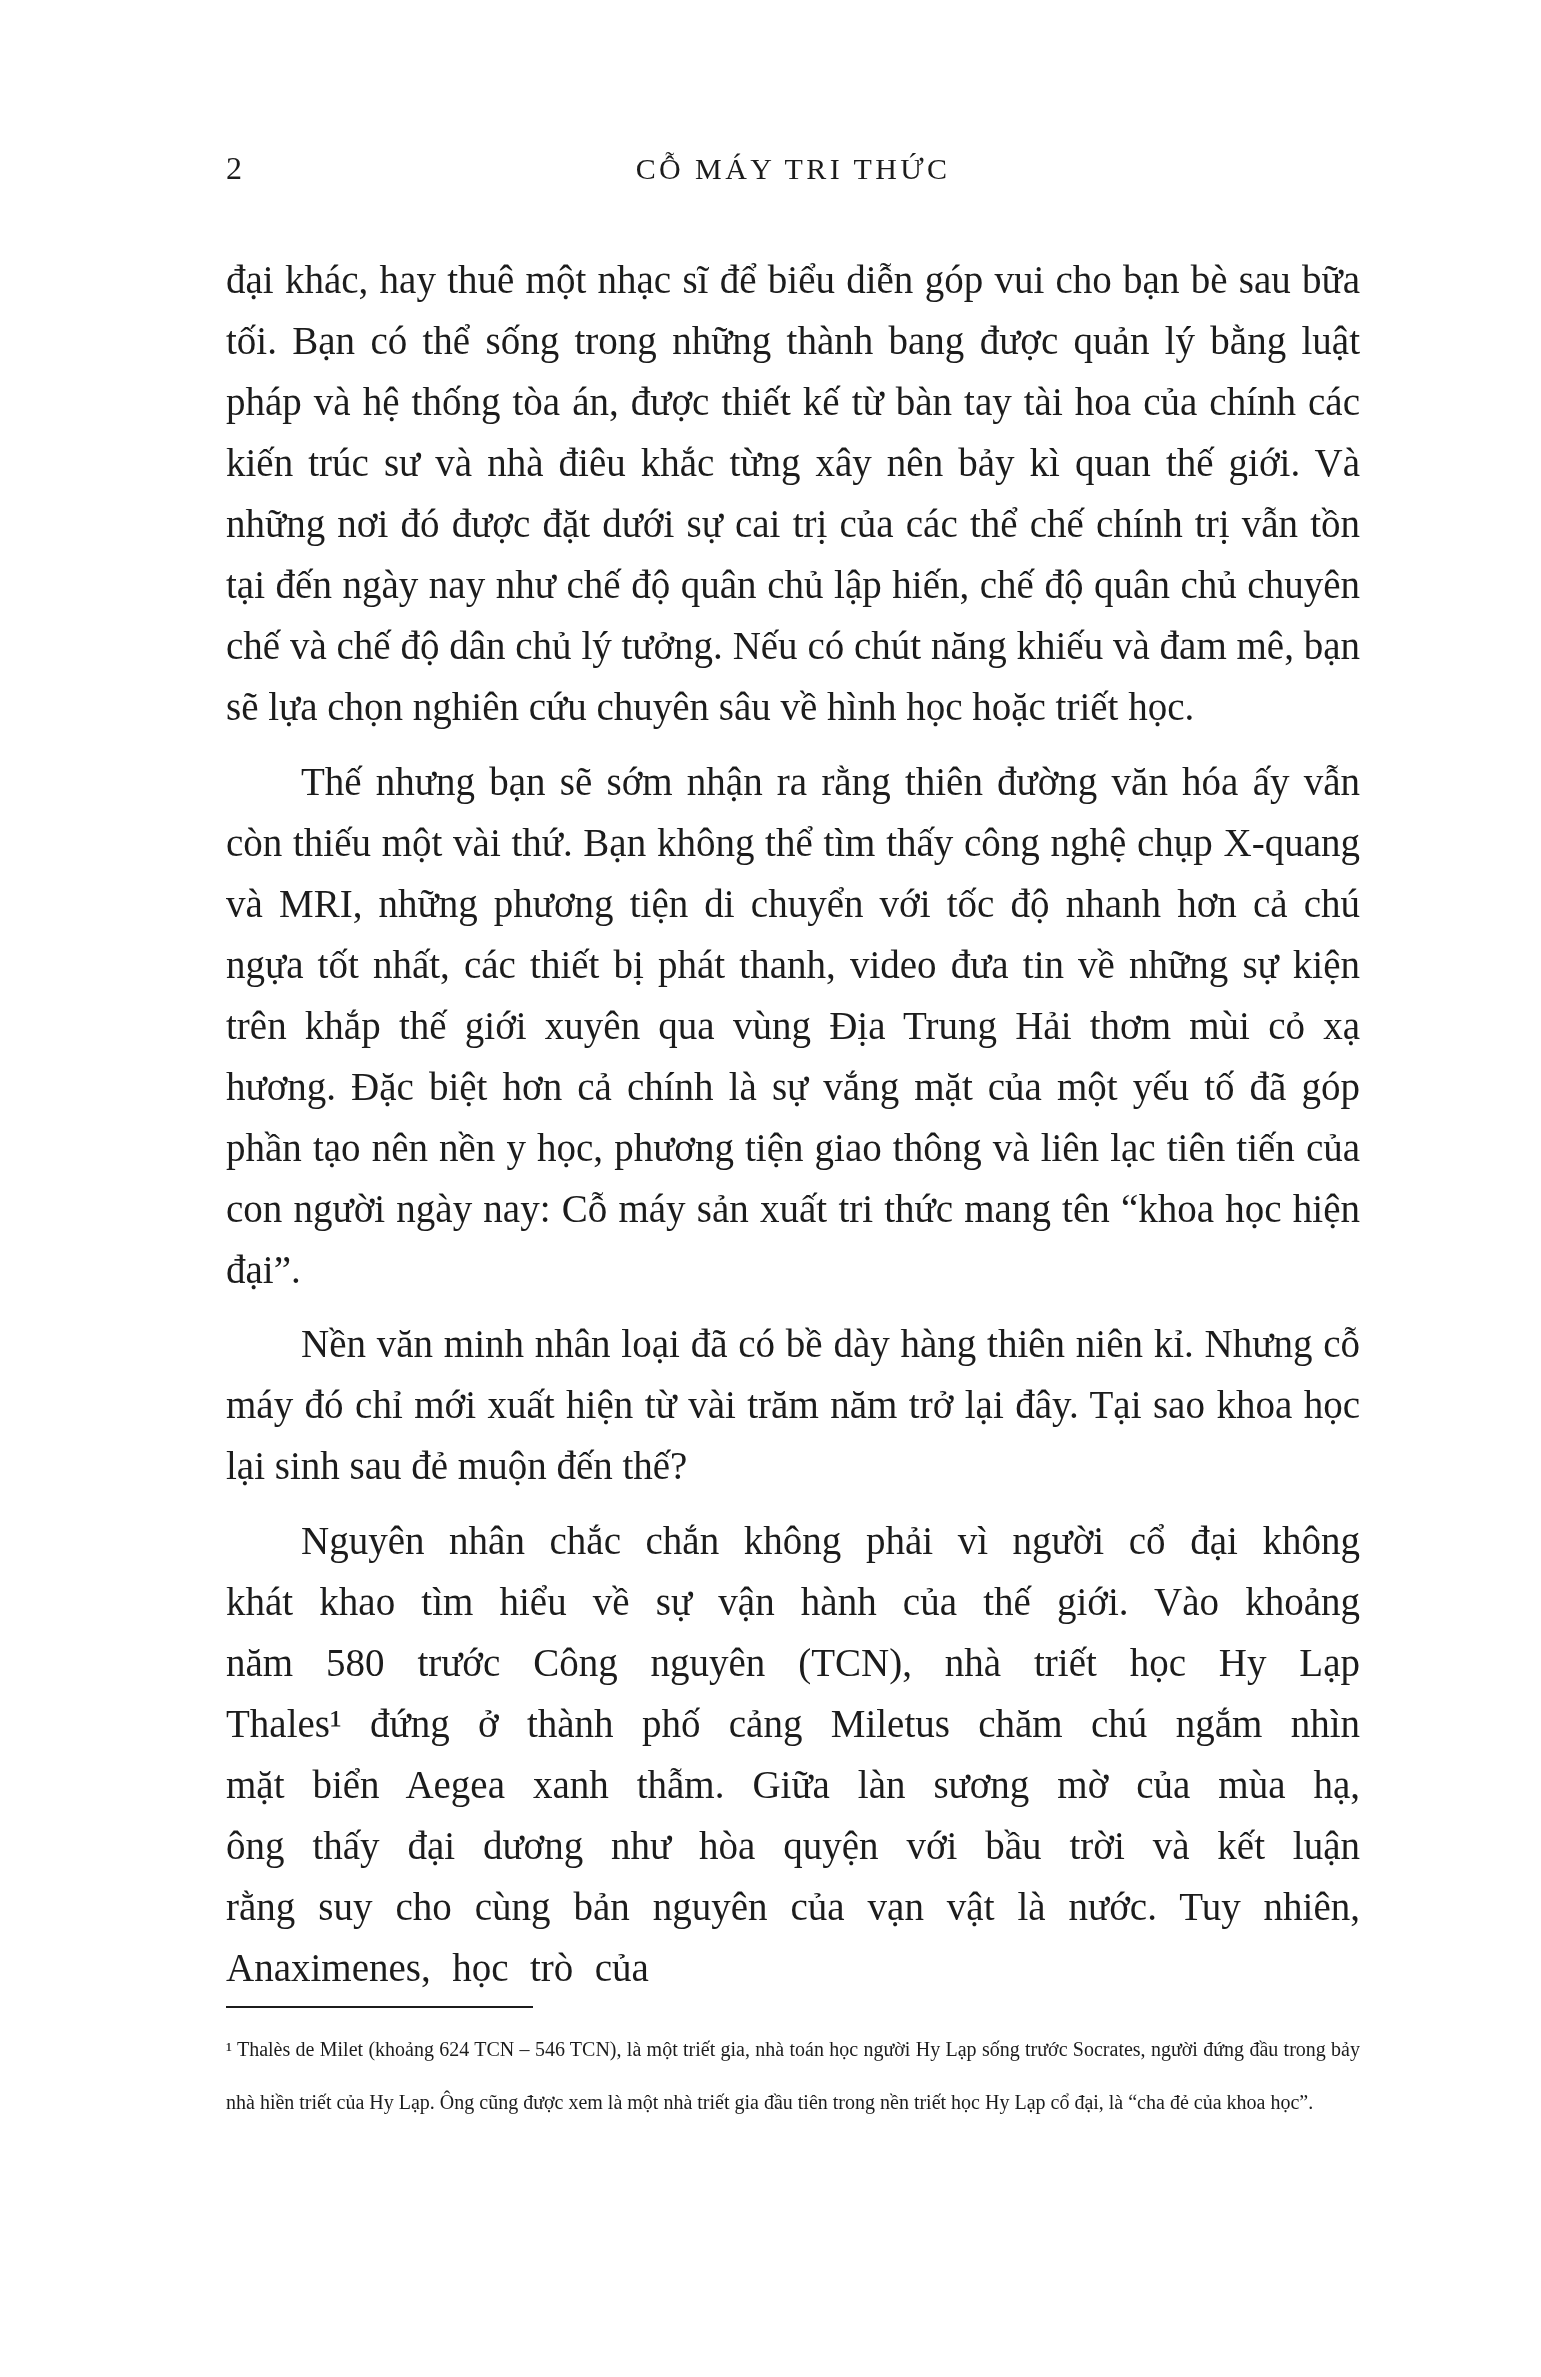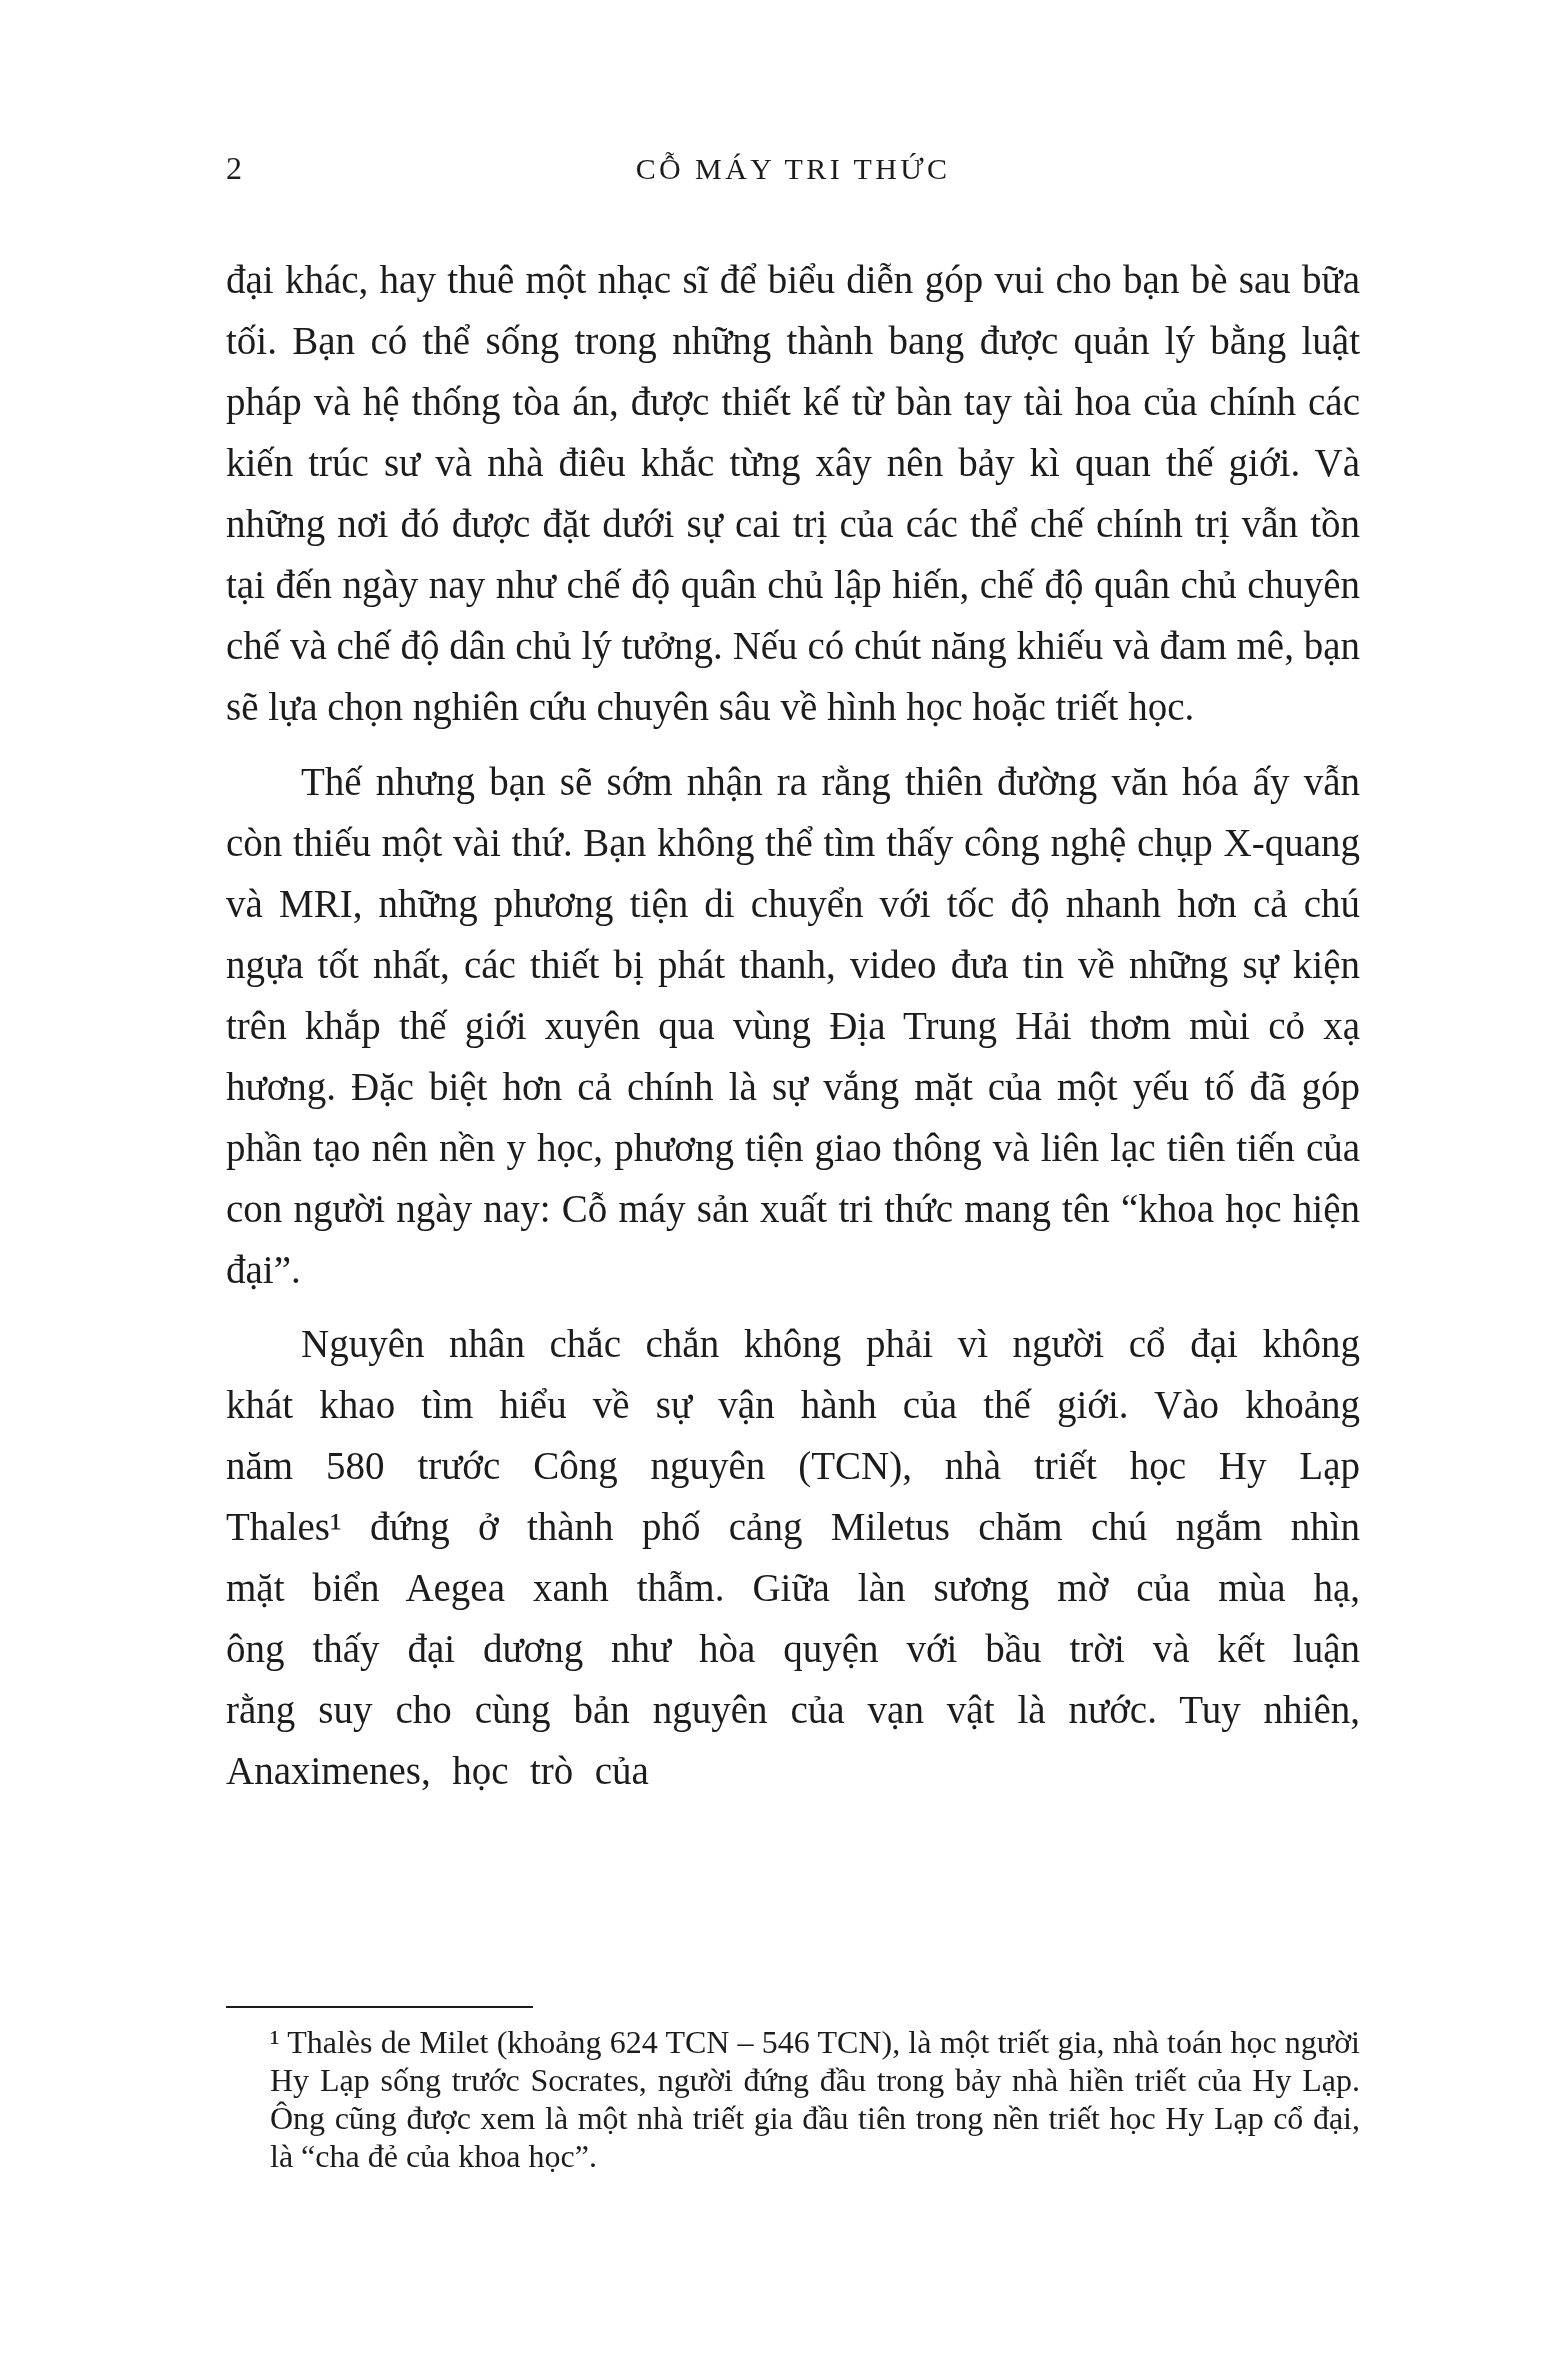--- a/index.html
+++ b/index.html
@@ -57,39 +57,39 @@
     right: 182px;
     top: 2006px;
   }
   .footnote-rule {
     width: 307px;
     height: 0;
     border-top: 2.6px solid #1c1c1c;
     margin-bottom: 15.3px;
   }
   .footnote-text {
-    font-size: 32px;
-    line-height: 38px;
+    font-size: 20px;
+    line-height: 53px;
     text-align: justify;
-    margin-left: 44px;
   }
 </style>
 </head>
 <body>
 
 <div class="page">
 
   <div class="running-head">
     <span class="page-num">2</span>
     <span class="head-title">CỖ MÁY TRI THỨC</span>
   </div>
 
   <div class="body-text">
     <p>đại khác, hay thuê một nhạc sĩ để biểu diễn góp vui cho bạn bè sau bữa tối. Bạn có thể sống trong những thành bang được quản lý bằng luật pháp và hệ thống tòa án, được thiết kế từ bàn tay tài hoa của chính các kiến trúc sư và nhà điêu khắc từng xây nên bảy kì quan thế giới. Và những nơi đó được đặt dưới sự cai trị của các thể chế chính trị vẫn tồn tại đến ngày nay như chế độ quân chủ lập hiến, chế độ quân chủ chuyên chế và chế độ dân chủ lý tưởng. Nếu có chút năng khiếu và đam mê, bạn sẽ lựa chọn nghiên cứu chuyên sâu về hình học hoặc triết học.</p>
     <p class="indent">Thế nhưng bạn sẽ sớm nhận ra rằng thiên đường văn hóa ấy vẫn còn thiếu một vài thứ. Bạn không thể tìm thấy công nghệ chụp X-quang và MRI, những phương tiện di chuyển với tốc độ nhanh hơn cả chú ngựa tốt nhất, các thiết bị phát thanh, video đưa tin về những sự kiện trên khắp thế giới xuyên qua vùng Địa Trung Hải thơm mùi cỏ xạ hương. Đặc biệt hơn cả chính là sự vắng mặt của một yếu tố đã góp phần tạo nên nền y học, phương tiện giao thông và liên lạc tiên tiến của con người ngày nay: Cỗ máy sản xuất tri thức mang tên “khoa học hiện đại”.</p>
+    <p class="indent">Nền văn minh nhân loại đã có bề dày hàng thiên niên kỉ. Nhưng cỗ máy đó chỉ mới xuất hiện từ vài trăm năm trở lại đây. Tại sao khoa học lại sinh sau đẻ muộn đến thế?</p>
     <p class="indent loose">Nguyên nhân chắc chắn không phải vì người cổ đại không khát khao tìm hiểu về sự vận hành của thế giới. Vào khoảng năm 580 trước Công nguyên (TCN), nhà triết học Hy Lạp Thales¹ đứng ở thành phố cảng Miletus chăm chú ngắm nhìn mặt biển Aegea xanh thẫm. Giữa làn sương mờ của mùa hạ, ông thấy đại dương như hòa quyện với bầu trời và kết luận rằng suy cho cùng bản nguyên của vạn vật là nước. Tuy nhiên, Anaximenes, học trò của</p>
   </div>
 
   <div class="footnote-block">
     <div class="footnote-rule"></div>
     <div class="footnote-text">¹ Thalès de Milet (khoảng 624 TCN – 546 TCN), là một triết gia, nhà toán học người Hy Lạp sống trước Socrates, người đứng đầu trong bảy nhà hiền triết của Hy Lạp. Ông cũng được xem là một nhà triết gia đầu tiên trong nền triết học Hy Lạp cổ đại, là “cha đẻ của khoa học”.</div>
   </div>
 
 </div>
 

